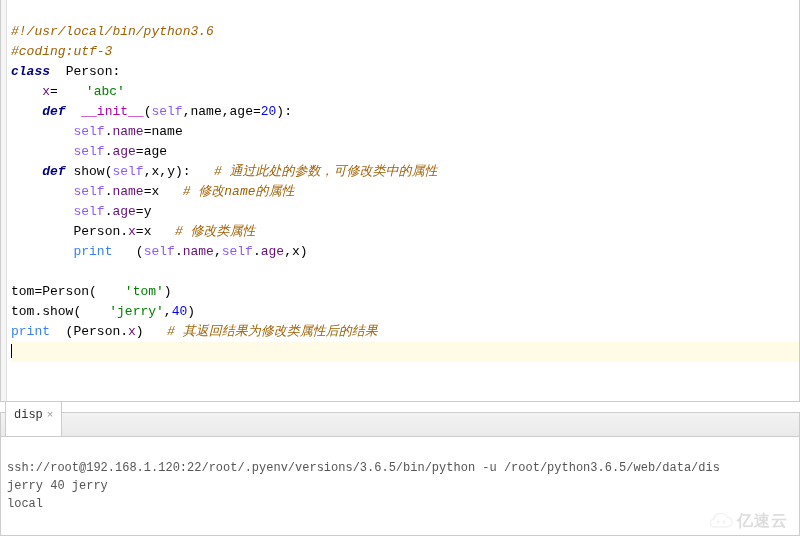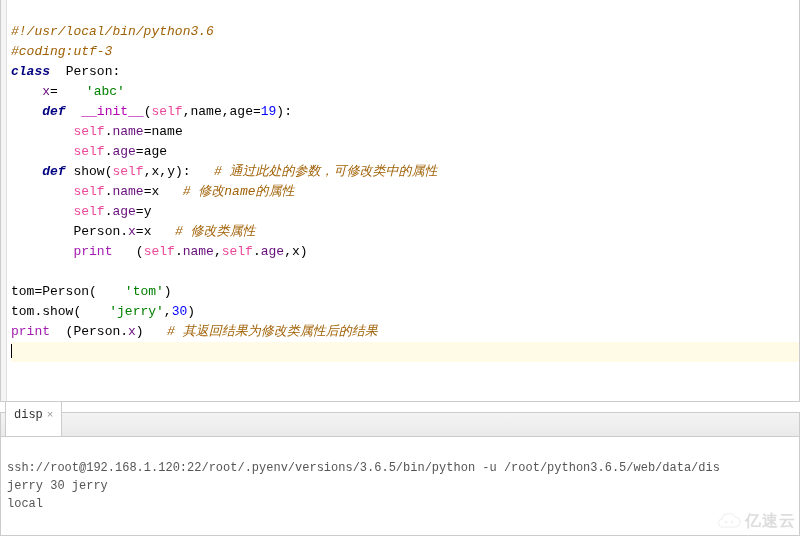--- a/index.html
+++ b/index.html
@@ -46,23 +46,23 @@
       margin-top:-2px;
     }
     .cm   { color:#a16207; font-style:italic; }       
     .kw   { color:#000080; font-weight:bold;font-style:italic; }         
     .cls  { color:#000; }                              
     .str  { color:#008000;margin-left:28px; }                           
     .num  { color:#0000ff; }                           
     .dflt { color:#000; }                              
     .fn   { color:#000; }                              
     .dunder { color:#b200b2;text-align:right; }                         
-    .slf  { color:#ec4899; }                           
+    .slf  { color:#8b5cf6; }                           
     .attr { color:#660e7a; }                           
-    .bi   { color:#a21caf; }                           
+    .bi   { color:#3b82f6; }                           
 
     .console-panel {
       margin-top:10px;
       border:1px solid #ccc;
     }
     .tabbar {
       background:linear-gradient(#f3f3f3,#eaeaea);
       border-bottom:1px solid #ccc;
       height:24px;
       display:flex;
@@ -84,21 +84,21 @@
     .console-body {
       padding:4px 6px;
       font-size:12px;
       color:#555;
       line-height:18px;
       white-space:pre;
       overflow:hidden;
     }
     .watermark {
       position:absolute;
-      right:4px;
+      right:12px;
       bottom:8px;
       font-size:16px;
       color:#ddd;
       font-family:sans-serif;
       font-weight:bold;
       letter-spacing:1px;
       display:flex;
       align-items:center;
       gap:4px;
     }
@@ -107,46 +107,46 @@
 </head>
 <body>
 
 <div class="editor">
   <div class="gutter"></div>
   <div class="code-area">
 <span class="line"><span class="cm">#!/usr/local/bin/python3.6</span></span>
 <span class="line"><span class="cm">#coding:utf-3</span></span>
 <span class="line"><span class="kw">class</span>  <span class="cls">Person</span><span class="dflt">:</span></span>
 <span class="line">    <span class="attr">x</span><span class="dflt">=</span><span class="str">'abc'</span></span>
-<span class="line">    <span class="kw">def</span>  <span class="dunder">__init__</span><span class="dflt">(</span><span class="slf">self</span><span class="dflt">,</span><span class="dflt">name</span><span class="dflt">,</span><span class="dflt">age</span><span class="dflt">=</span><span class="num">19</span><span class="dflt">):</span></span>
+<span class="line">    <span class="kw">def</span>  <span class="dunder">__init__</span><span class="dflt">(</span><span class="slf">self</span><span class="dflt">,</span><span class="dflt">name</span><span class="dflt">,</span><span class="dflt">age</span><span class="dflt">=</span><span class="num">20</span><span class="dflt">):</span></span>
 <span class="line">        <span class="slf">self</span><span class="dflt">.</span><span class="attr">name</span><span class="dflt">=</span><span class="dflt">name</span></span>
 <span class="line">        <span class="slf">self</span><span class="dflt">.</span><span class="attr">age</span><span class="dflt">=</span><span class="dflt">age</span></span>
 <span class="line">    <span class="kw">def</span> <span class="fn">show</span><span class="dflt">(</span><span class="slf">self</span><span class="dflt">,</span><span class="dflt">x</span><span class="dflt">,</span><span class="dflt">y</span><span class="dflt">):</span>   <span class="cm"># 通过此处的参数，可修改类中的属性</span></span>
 <span class="line">        <span class="slf">self</span><span class="dflt">.</span><span class="attr">name</span><span class="dflt">=</span><span class="dflt">x</span>   <span class="cm"># 修改name的属性</span></span>
 <span class="line">        <span class="slf">self</span><span class="dflt">.</span><span class="attr">age</span><span class="dflt">=</span><span class="dflt">y</span></span>
 <span class="line">        <span class="cls">Person</span><span class="dflt">.</span><span class="attr">x</span><span class="dflt">=</span><span class="dflt">x</span>   <span class="cm"># 修改类属性</span></span>
 <span class="line">        <span class="bi">print</span><span class="dflt">   (</span><span class="slf">self</span><span class="dflt">.</span><span class="attr">name</span><span class="dflt">,</span><span class="slf">self</span><span class="dflt">.</span><span class="attr">age</span><span class="dflt">,</span><span class="dflt">x</span><span class="dflt">)</span></span>
 <span class="line"> </span>
 <span class="line"><span class="dflt">tom</span><span class="dflt">=</span><span class="cls">Person</span><span class="dflt">(</span><span class="str">'tom'</span><span class="dflt">)</span></span>
-<span class="line"><span class="dflt">tom</span><span class="dflt">.</span><span class="dflt">show</span><span class="dflt">(</span><span class="str">'jerry'</span><span class="dflt">,</span><span class="num">30</span><span class="dflt">)</span></span>
+<span class="line"><span class="dflt">tom</span><span class="dflt">.</span><span class="dflt">show</span><span class="dflt">(</span><span class="str">'jerry'</span><span class="dflt">,</span><span class="num">40</span><span class="dflt">)</span></span>
 <span class="line"><span class="bi">print</span><span class="dflt">  (</span><span class="cls">Person</span><span class="dflt">.</span><span class="attr">x</span><span class="dflt">)</span>   <span class="cm"># 其返回结果为修改类属性后的结果</span></span>
 <span class="current-line"><span class="caret"></span></span>
   </div>
 </div>
 
 <div class="console-panel">
   <div class="tabbar">
     <div class="tab">
       <span>disp</span>
       <span class="close">×</span>
     </div>
   </div>
   <div class="console-body">
 <span>ssh://root@192.168.1.120:22/root/.pyenv/versions/3.6.5/bin/python -u /root/python3.6.5/web/data/dis</span>
-<span>jerry 30 jerry</span>
+<span>jerry 40 jerry</span>
 <span>local</span>
   </div>
 </div>
 
 <div class="watermark">
   <svg width="26" height="16" viewBox="0 0 52 32">
     <path d="M40 28a10 10 0 0 0 0-20 14 14 0 0 0-26 4 8 8 0 0 0 2 16h24z" fill="none" stroke="#ddd" stroke-width="3"></path>
     <circle cx="22" cy="18" r="3" fill="#ddd"></circle>
       <circle cx="34" cy="18" r="3" fill="#ddd"></circle>
   </svg>

